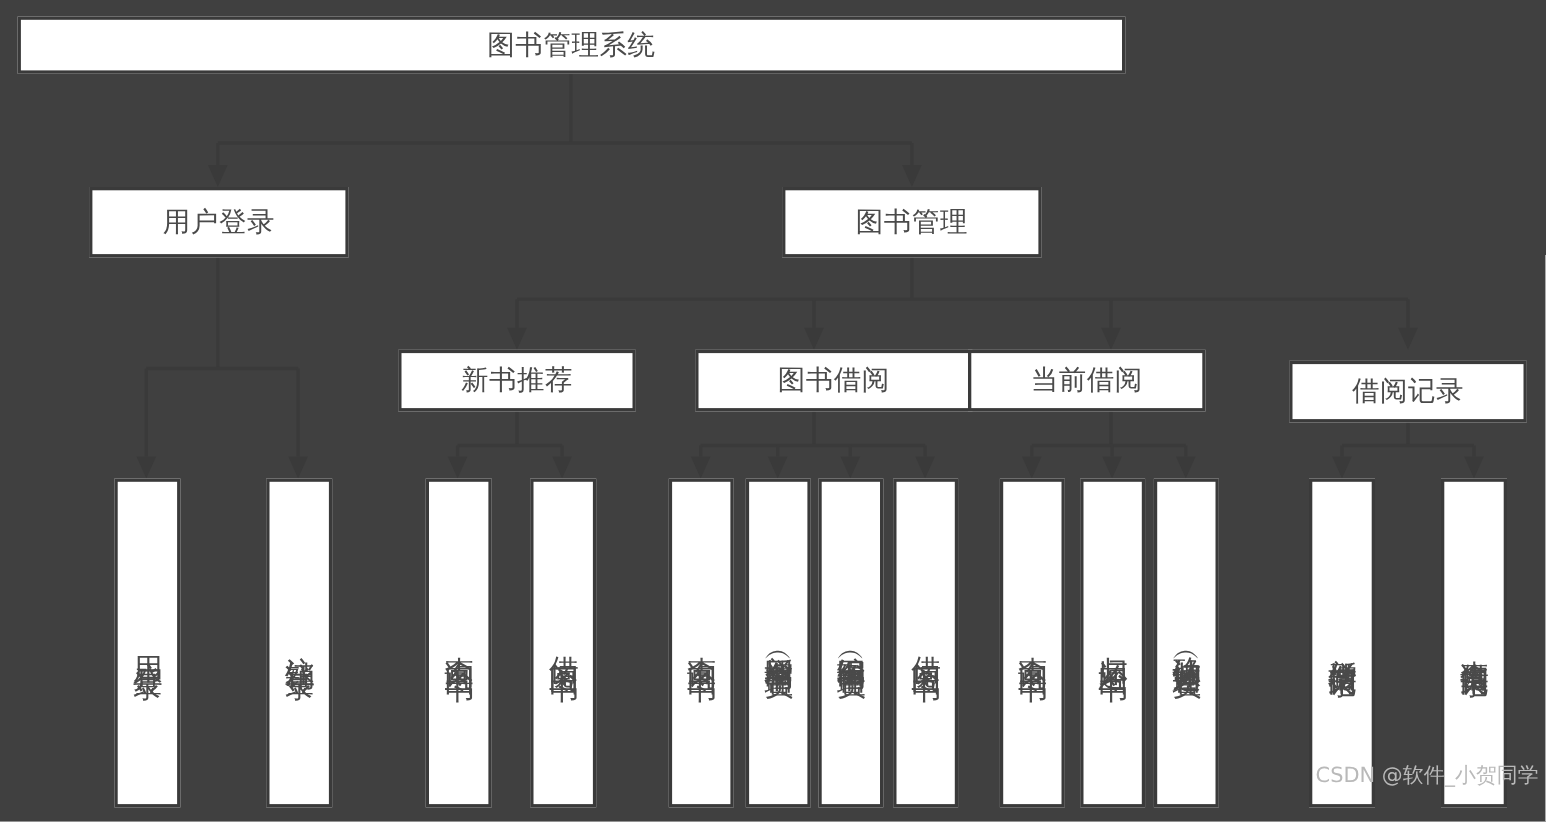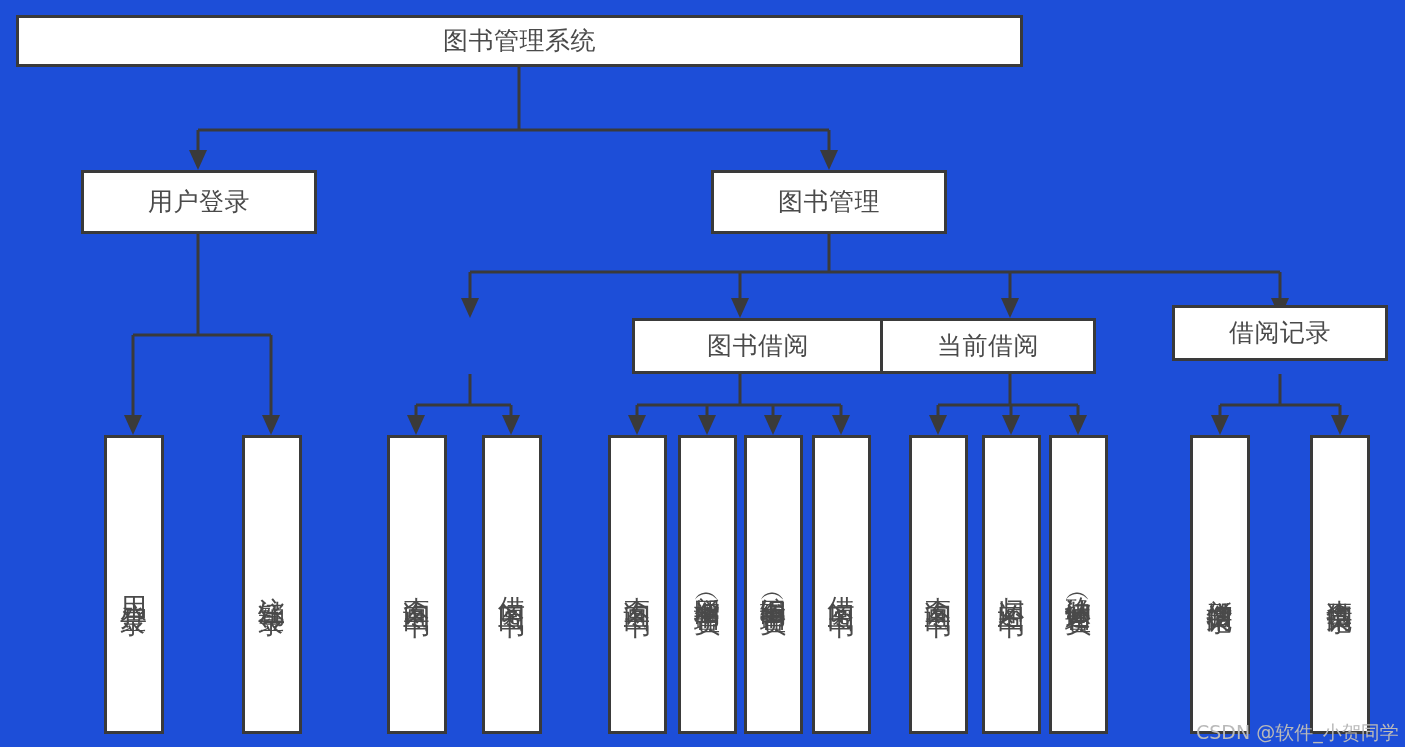--- a/index.html
+++ b/index.html
@@ -8,21 +8,21 @@
     padding: 0;
     background: #ffffff;
   }
   body {
     font-family: "DejaVu Sans", "Liberation Sans", sans-serif;
   }
   #canvas {
     position: relative;
     width: 1405px;
     height: 747px;
-    background: #1d4ed8;
+    background: #404040;
     overflow: hidden;
   }
   #edges {
     position: absolute;
     left: 0;
     top: 0;
     width: 1405px;
     height: 747px;
     pointer-events: none;
   }
@@ -142,27 +142,30 @@
     <span class="node-label">图书管理系统</span>
   </div>
 
   <div class="node h-node" id="l2-0" style="left: 81px; top: 170px; width: 236px; height: 64px;">
     <span class="node-label">用户登录</span>
   </div>
   <div class="node h-node" id="l2-1" style="left: 711px; top: 170px; width: 236px; height: 64px;">
     <span class="node-label">图书管理</span>
   </div>
 
+  <div class="node h-node" id="l3-0" style="left: 362px; top: 318px; width: 216px; height: 56px;">
+    <span class="node-label">新书推荐</span>
+  </div>
   <div class="node h-node" id="l3-1" style="left: 632px; top: 318px; width: 252px; height: 56px;">
     <span class="node-label">图书借阅</span>
   </div>
   <div class="node h-node" id="l3-2" style="left: 880px; top: 318px; width: 216px; height: 56px;">
     <span class="node-label">当前借阅</span>
   </div>
-  <div class="node h-node" id="l3-3" style="left: 1172px; top: 305px; width: 216px; height: 56px;">
+  <div class="node h-node" id="l3-3" style="left: 1172px; top: 328px; width: 216px; height: 56px;">
     <span class="node-label">借阅记录</span>
   </div>
 
   <div class="node v-node" id="leaf-0" style="left: 104px; top: 435px; width: 60px; height: 299px;">
     <span class="node-label">用户登录</span>
   </div>
   <div class="node v-node" id="leaf-1" style="left: 242px; top: 435px; width: 60px; height: 299px;">
     <span class="node-label">注销登录</span>
   </div>
   <div class="node v-node" id="leaf-2" style="left: 387px; top: 435px; width: 60px; height: 299px;">
@@ -192,14 +195,14 @@
   <div class="node v-node tall" id="leaf-10" style="left: 1049px; top: 435px; width: 59px; height: 299px;">
     <span class="node-label">确认归还（管理员）</span>
   </div>
   <div class="node v-node tall" id="leaf-11" style="left: 1190px; top: 435px; width: 60px; height: 299px;">
     <span class="node-label">新增借阅记录</span>
   </div>
   <div class="node v-node tall" id="leaf-12" style="left: 1310px; top: 435px; width: 60px; height: 299px;">
     <span class="node-label">查询借阅记录</span>
   </div>
 
-  <div class="watermark" id="wm" style="left: 1196px; top: 720px;">CSDN @软件_小贺同学</div>
+  <div class="watermark" id="wm" style="left: 1196px; top: 692px;">CSDN @软件_小贺同学</div>
 </div>
 
 </body></html>

